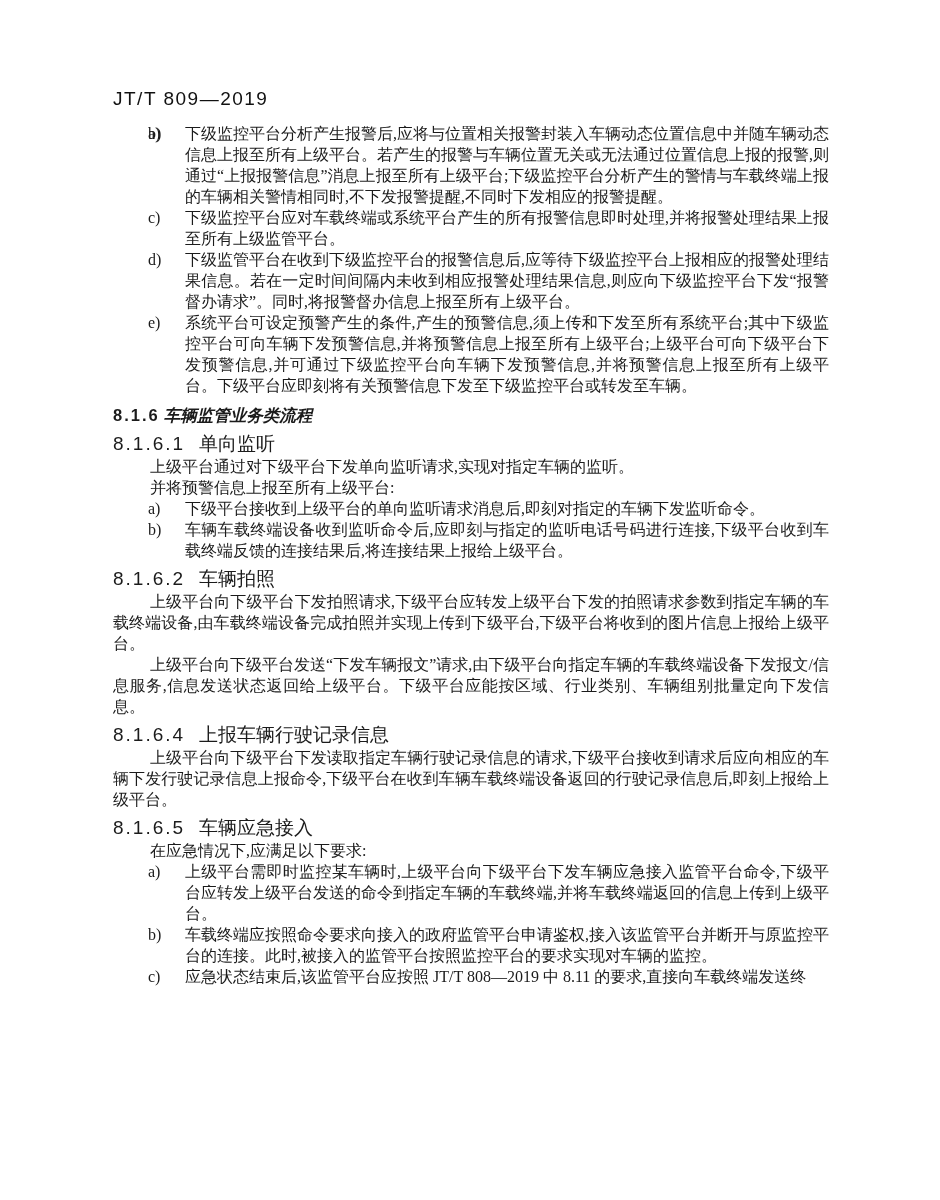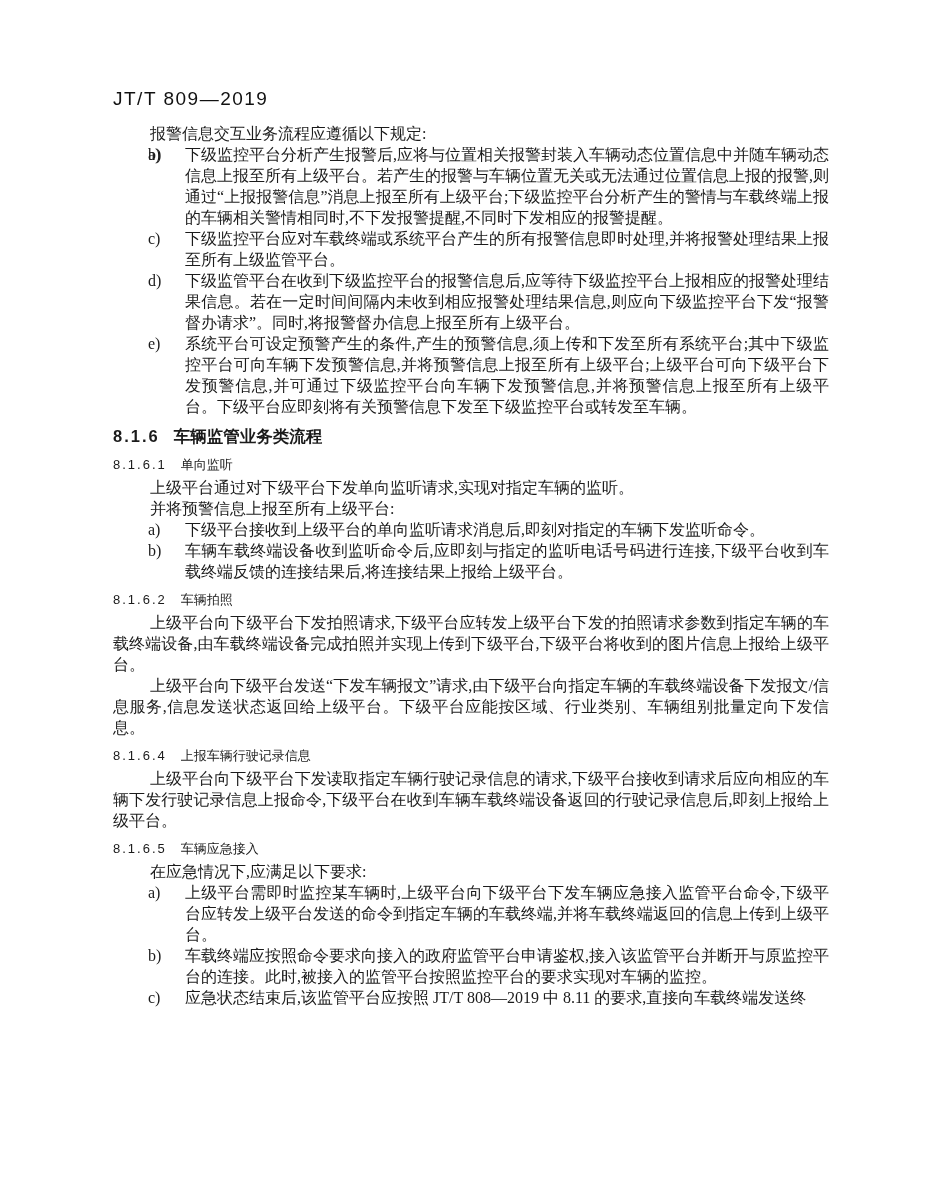--- a/index.html
+++ b/index.html
@@ -48,24 +48,24 @@
   }
   .h3 {
     margin: 9px 0 7px 0;
     font-family: "Liberation Sans", "DejaVu Sans", sans-serif;
     font-weight: bold;
     font-size: 16.5px;
     line-height: 21px;
     text-align: left;
   }
   .h3 .hnum { letter-spacing: 2px; }
-  .h3 .htitle { margin-left: 14px; }
+  .h3 .htitle { margin-left: 4px; font-style: italic; }
   .h4 {
     margin: 7px 0 2px 0;
-    font-size: 13px;
+    font-size: 19px;
     font-weight: normal;
     line-height: 21px;
     text-align: left;
   }
   .h4 .hnum {
     font-family: "Liberation Sans", "DejaVu Sans", sans-serif;
     letter-spacing: 2px;
   }
   .h4 .htitle { margin-left: 14px; }
   .page-footer {
@@ -79,21 +79,20 @@
 <body>
 
 <div class="page">
 
   <div class="running-header">
     <span>JT/T 809—2019</span>
   </div>
 
   <div class="body-col">
 
-    <p class="para">报警信息交互业务流程应遵循以下规定:</p>
 
     <div class="list">
       <div class="li">
         <span class="marker">a)</span>
       </div>
       <div class="li">
         <span class="marker">b)</span>
         <span>下级监控平台分析产生报警后,应将与位置相关报警封装入车辆动态位置信息中并随车辆动态信息上报至所有上级平台。若产生的报警与车辆位置无关或无法通过位置信息上报的报警,则通过“上报报警信息”消息上报至所有上级平台;下级监控平台分析产生的警情与车载终端上报的车辆相关警情相同时,不下发报警提醒,不同时下发相应的报警提醒。</span>
       </div>
       <div class="li">

